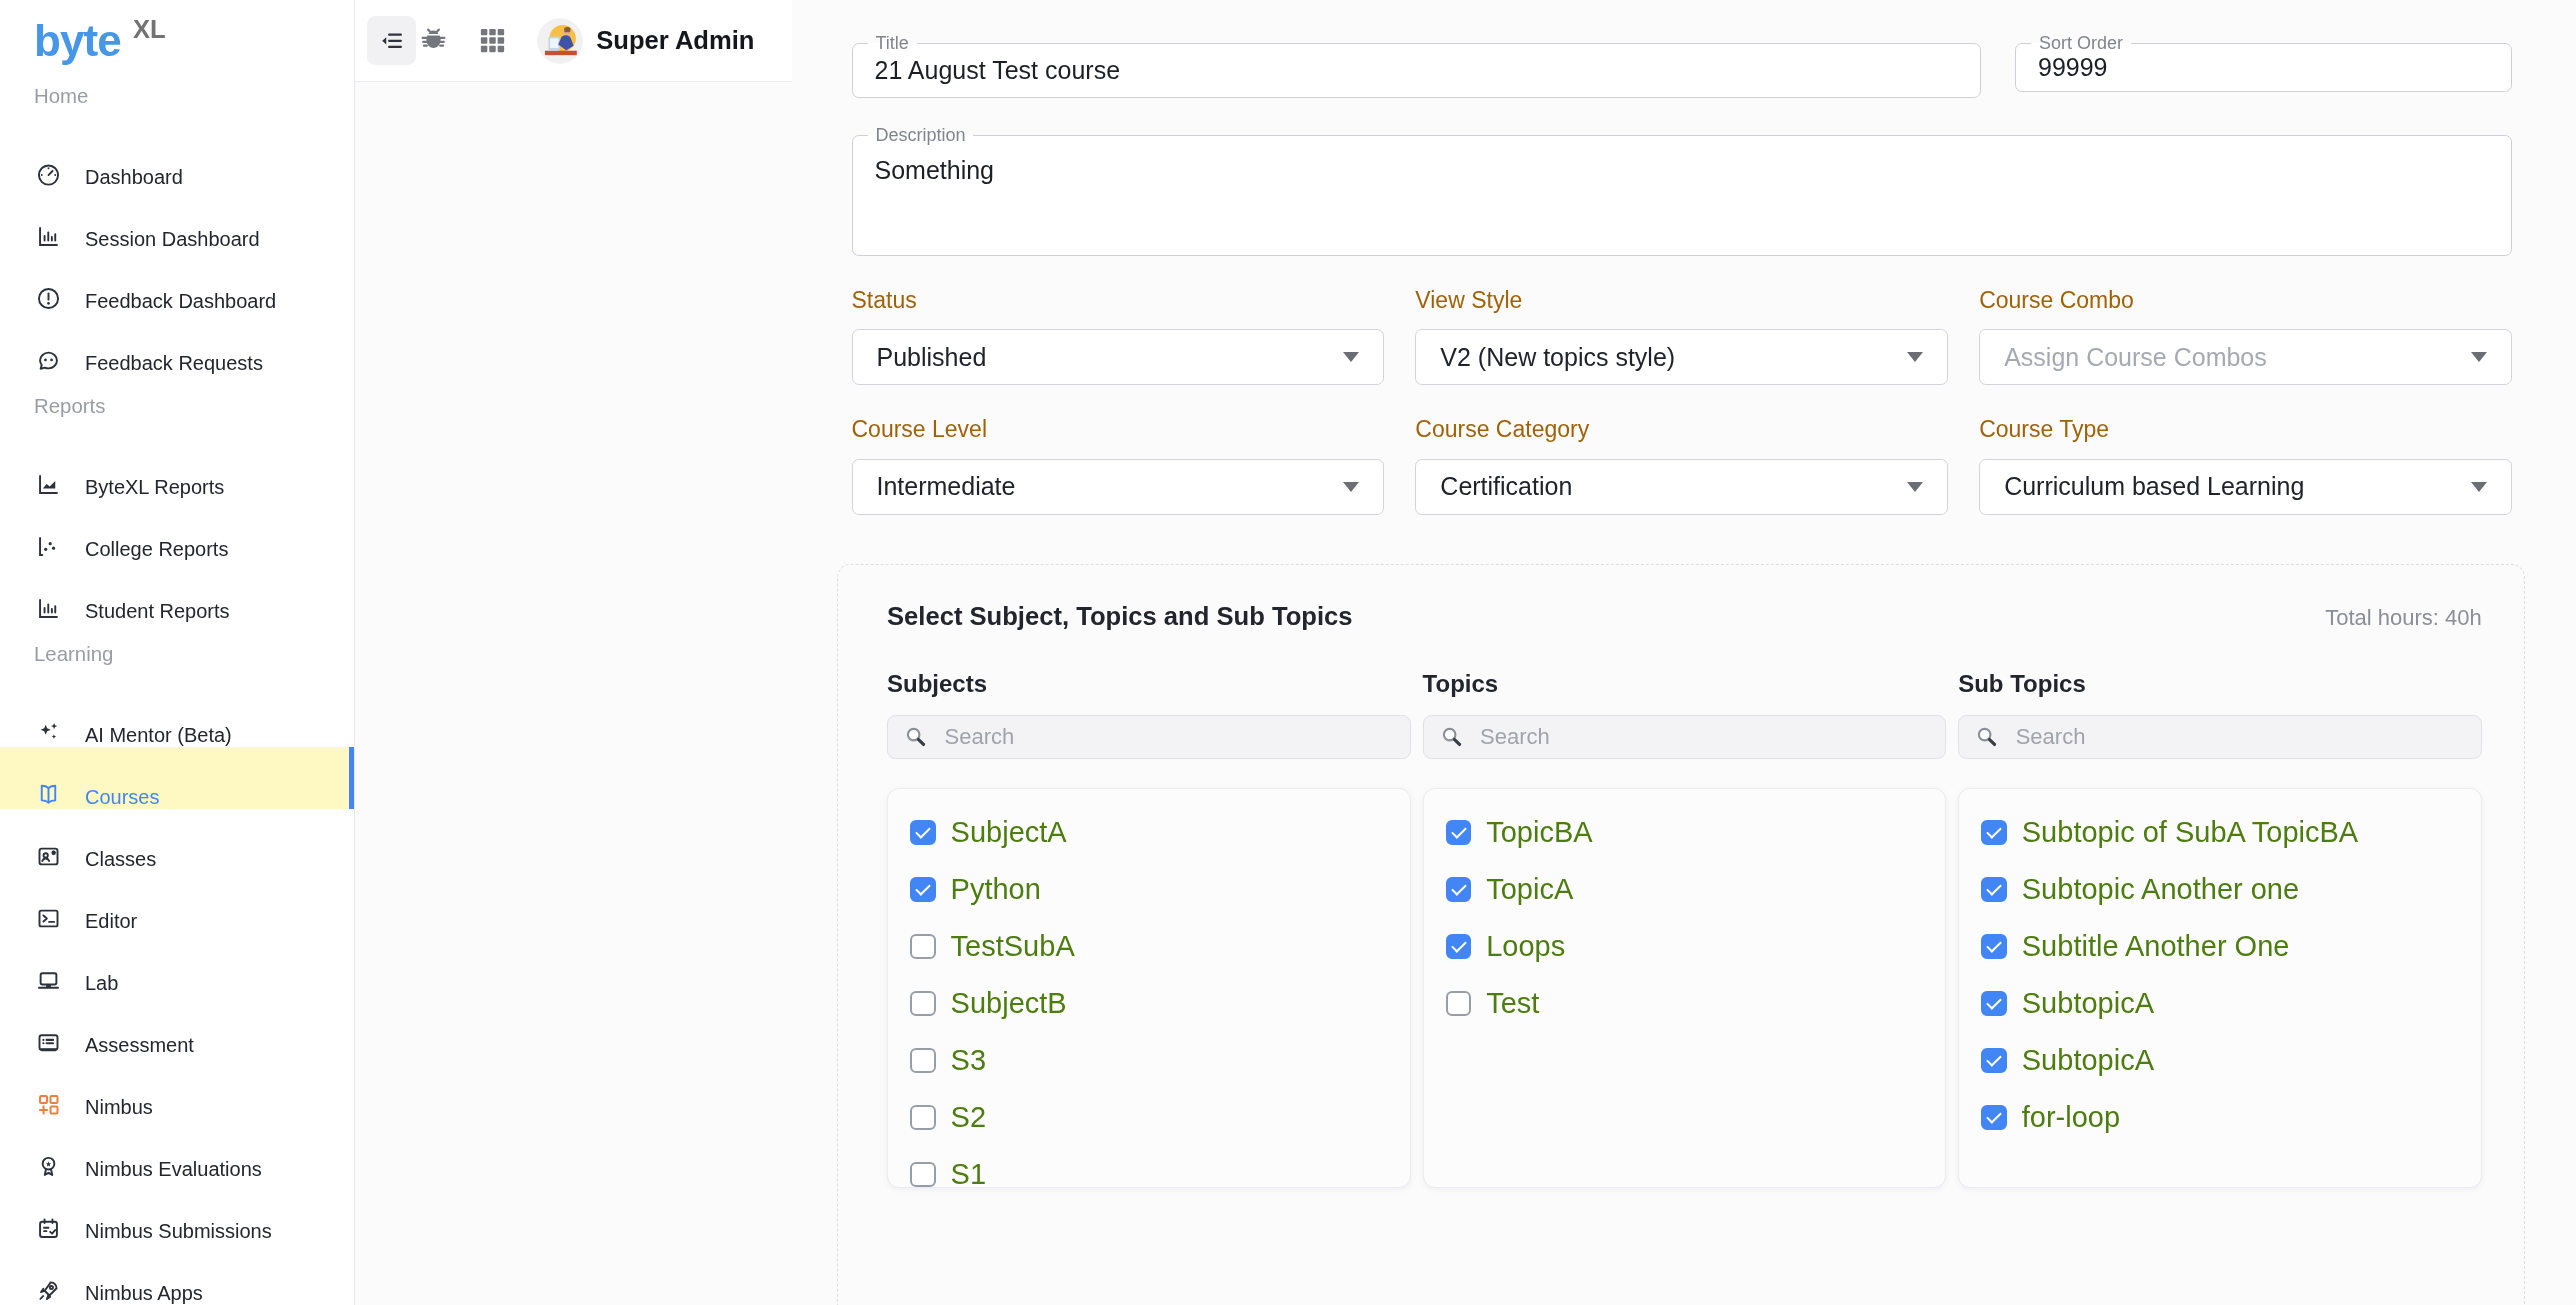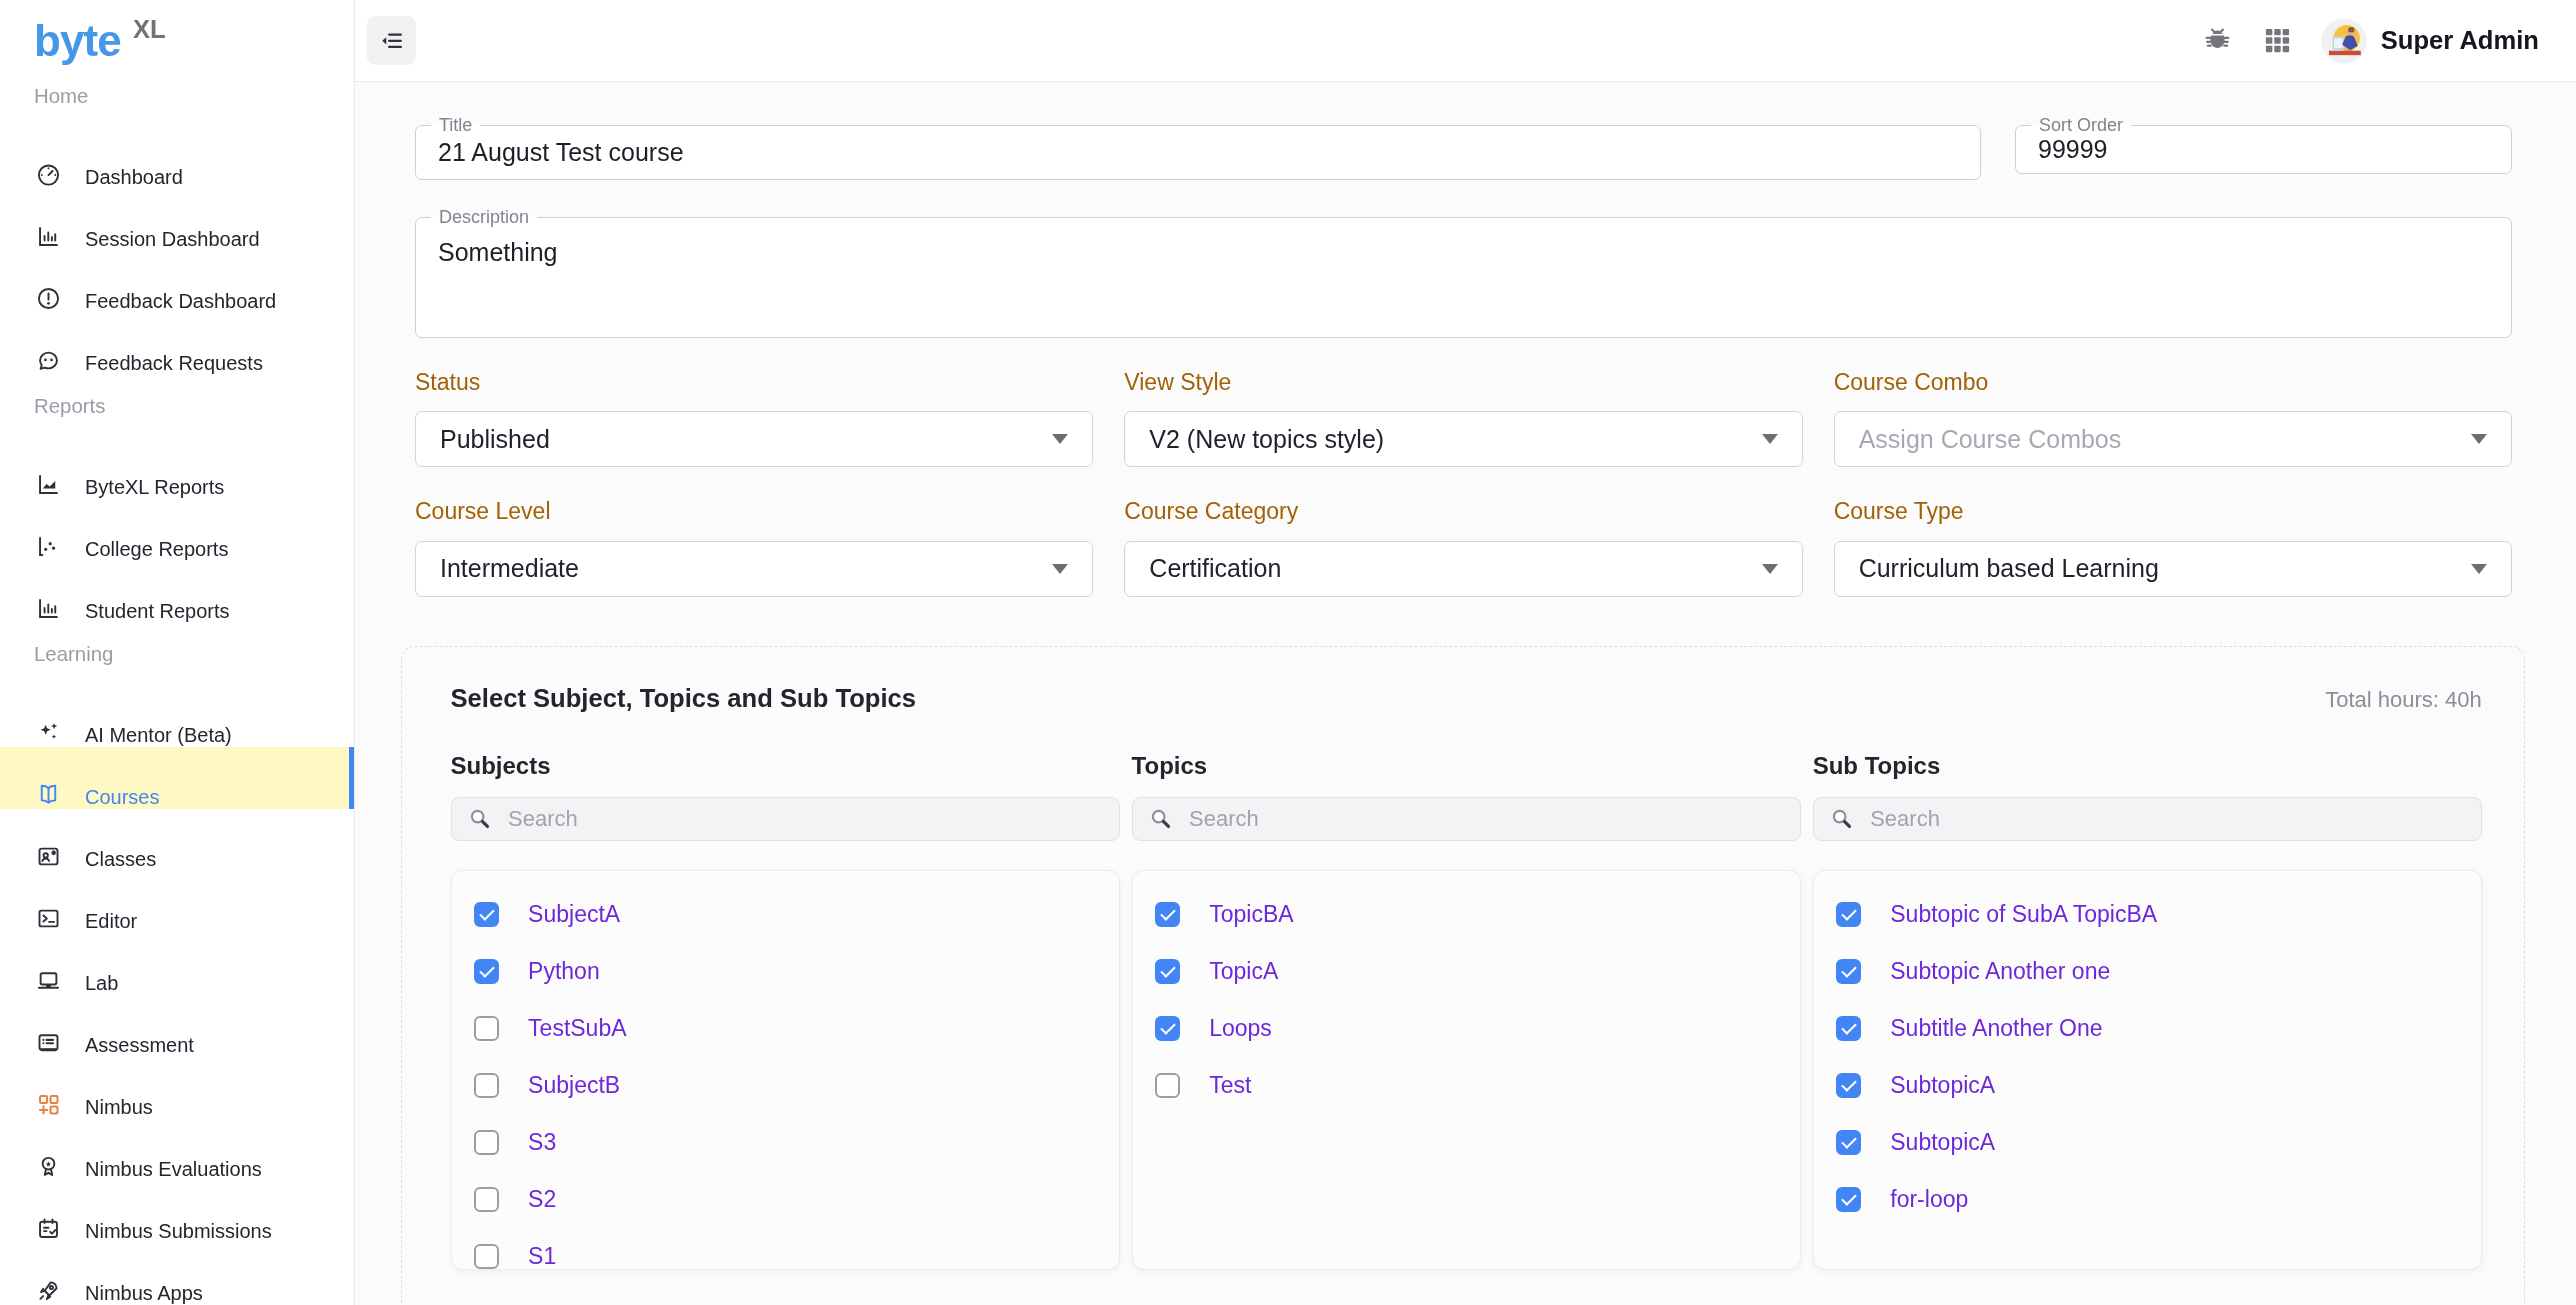--- a/index.html
+++ b/index.html
@@ -28,21 +28,21 @@
   }
   .nitem .ic{width:29px;height:29px;flex:none;display:flex;align-items:center;justify-content:center;color:#2c313a;}
   .nitem .ic svg{width:27px;height:27px;}
   .nitem .lbl{margin-left:22px;white-space:nowrap;}
   .nitem.active{background:#fef9c3;color:#4285f4;}
   .nitem.active .ic{color:#4285f4;}
   .nitem.active::after{content:"";position:absolute;right:0;top:0;bottom:0;width:5.1px;background:#4285f4;}
   .ic.orange{color:#e8803f !important;}
 
   
-  .main{flex:1;display:flex;flex-direction:column;min-width:0;}
+  .main{flex:1;display:flex;flex-direction:row;min-width:0;}
   .topbar{
     height:82px;flex:none;background:#fff;border-bottom:0.9px solid #ececf0;
     display:flex;align-items:center;padding:0 37px 0 12px;box-sizing:border-box;
   }
   .toggle-btn{
     width:49px;height:49px;border:none;border-radius:8.5px;background:#f1f1f4;
     display:flex;align-items:center;justify-content:center;cursor:pointer;color:#2f333b;
   }
   .toggle-btn svg{width:25.6px;height:25.6px;}
   .top-right{margin-left:auto;display:flex;align-items:center;}
@@ -114,21 +114,21 @@
   .chkrow{height:57px;display:flex;align-items:center;cursor:pointer;}
   .cb{
     width:25.6px;height:25.6px;flex:none;box-sizing:border-box;border-radius:6px;
     border:2.6px solid #989ea7;background:#fff;position:relative;
   }
   .chkrow.chk .cb{background:#4285f4;border-color:#4285f4;}
   .chkrow.chk .cb::after{
     content:"";position:absolute;left:4.3px;top:5.1px;width:12px;height:6px;
     border-left:2.9px solid #fff;border-bottom:2.9px solid #fff;transform:rotate(-45deg);
   }
-  .cblabel{margin-left:29px;font-size:23px;color:#6d28d9;}
+  .cblabel{margin-left:15px;font-size:29px;color:#4d7c0f;}
 </style>
 </head>
 <body>
 
 <div class="app">
 
   <aside class="sidebar">
     <div class="logo">
       <span class="word">byte</span>
       <span class="sup">XL</span>

